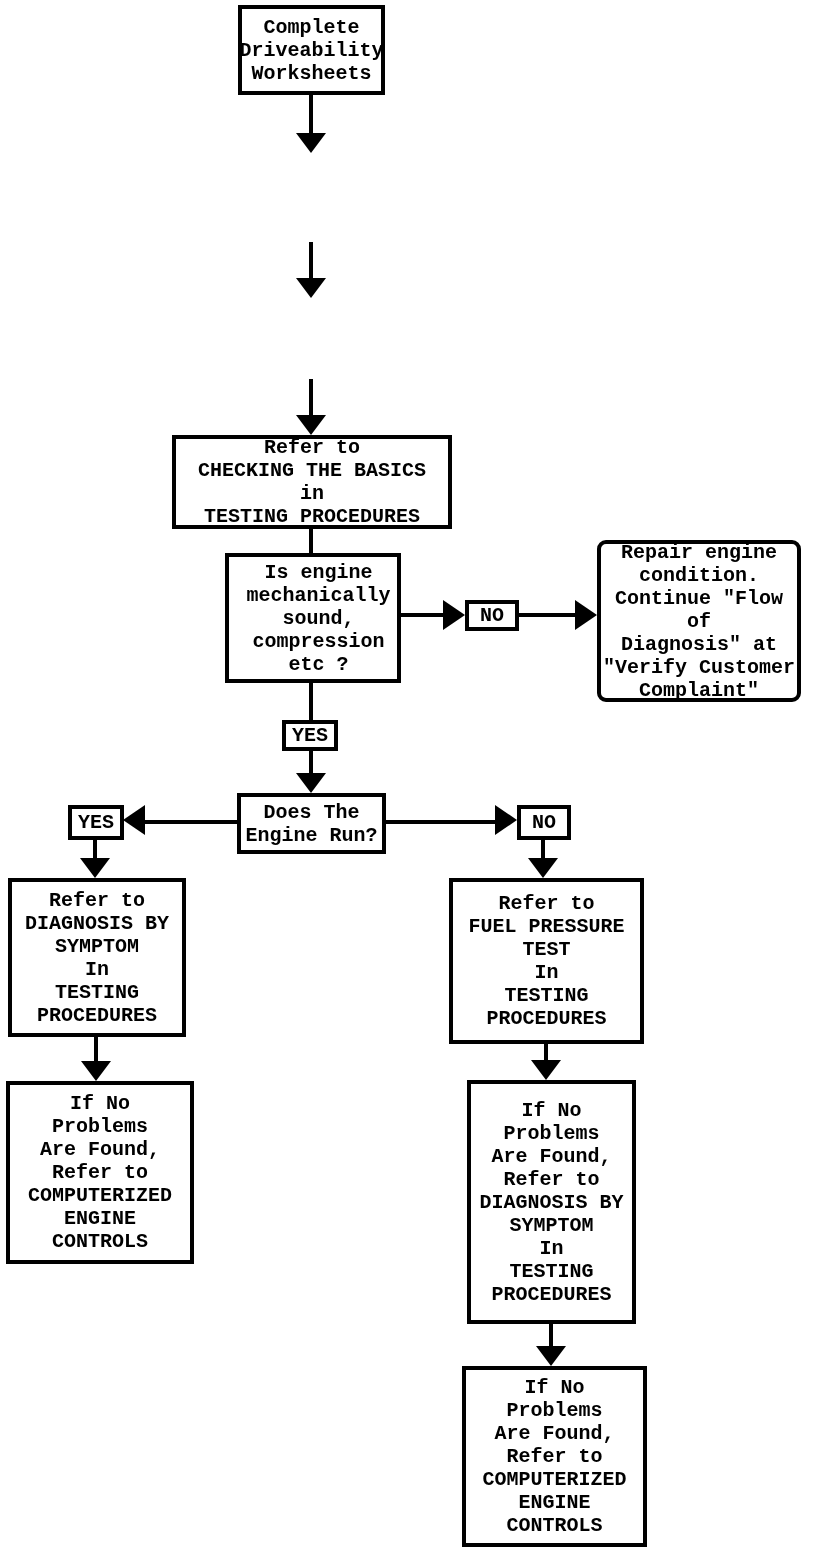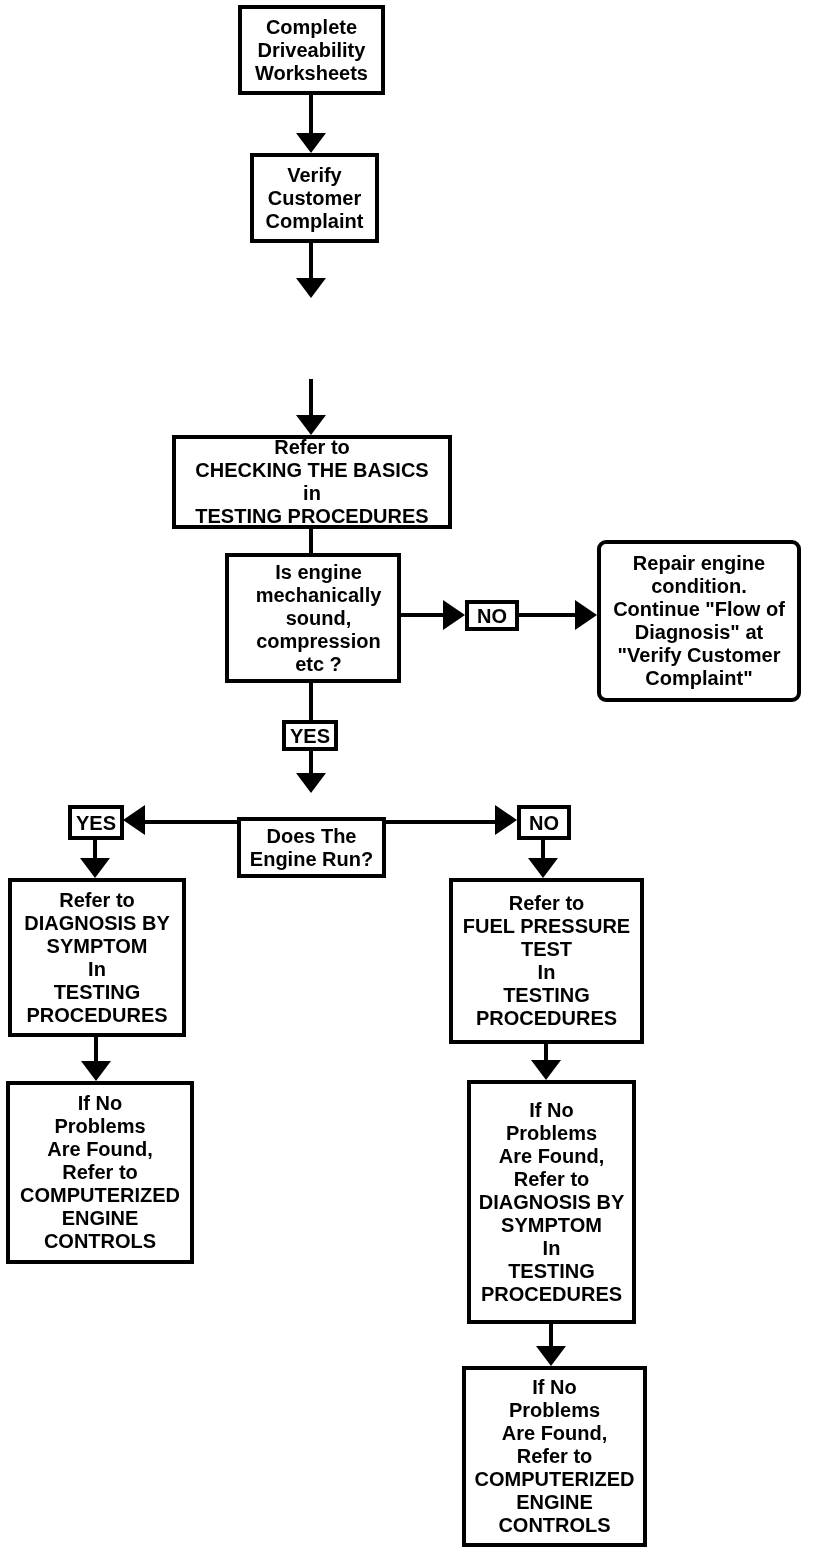--- a/index.html
+++ b/index.html
@@ -5,21 +5,21 @@
   html, body {
     margin: 0;
     padding: 0;
     background: #ffffff;
   }
   .canvas {
     position: relative;
     width: 816px;
     height: 1548px;
     background: #ffffff;
-    font-family: Liberation Sans, sans-serif;
+    font-family: Liberation Mono, monospace;
     color: #000000;
   }
   .node {
     position: absolute;
     box-sizing: border-box;
     border: 4px solid #000000;
     background: #ffffff;
     display: flex;
     align-items: center;
     justify-content: center;
@@ -68,23 +68,20 @@
 </style>
 </head>
 <body>
 
 <div class="canvas">
 
   <div class="node" style="left:238px; top:5px; width:147px; height:90px;">Complete
 Driveability
 Worksheets</div>
 
-  <div class="node" style="left:250px; top:153px; width:129px; height:90px;">Verify
-Customer
-Complaint</div>
 
 
   <div class="node" style="left:172px; top:435px; width:280px; height:94px;">Refer to
 CHECKING THE BASICS
 in
 TESTING PROCEDURES</div>
 
   <div class="node" style="left:225px; top:553px; width:176px; height:130px;padding-left:11px;">Is engine
 mechanically
 sound,
@@ -95,21 +92,21 @@
 
   <div class="node" style="left:597px; top:540px; width:204px; height:162px;border-radius:9px;">Repair engine
 condition.
 Continue "Flow of
 Diagnosis" at
 "Verify Customer
 Complaint"</div>
 
   <div class="node small" style="left:282px; top:720px; width:56px; height:31px;">YES</div>
 
-  <div class="node" style="left:237px; top:793px; width:149px; height:61px;margin-top:24px;">Does The
+  <div class="node" style="left:237px; top:793px; width:149px; height:61px;">Does The
 Engine Run?</div>
 
   <div class="node small" style="left:68px; top:805px; width:56px; height:35px;">YES</div>
 
   <div class="node small" style="left:517px; top:805px; width:54px; height:35px;">NO</div>
 
   <div class="node" style="left:8px; top:878px; width:178px; height:159px;">Refer to
 DIAGNOSIS BY
 SYMPTOM
 In

